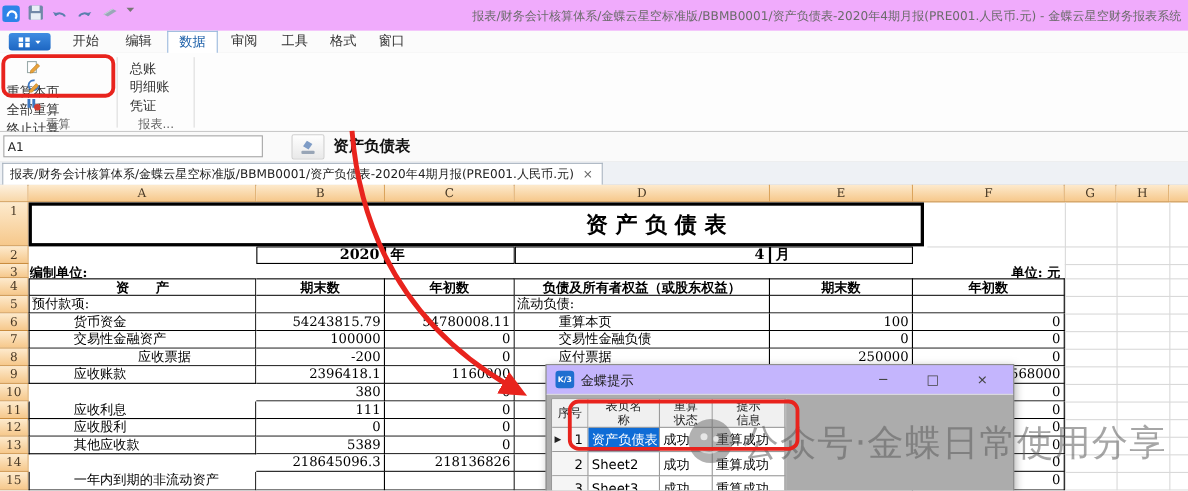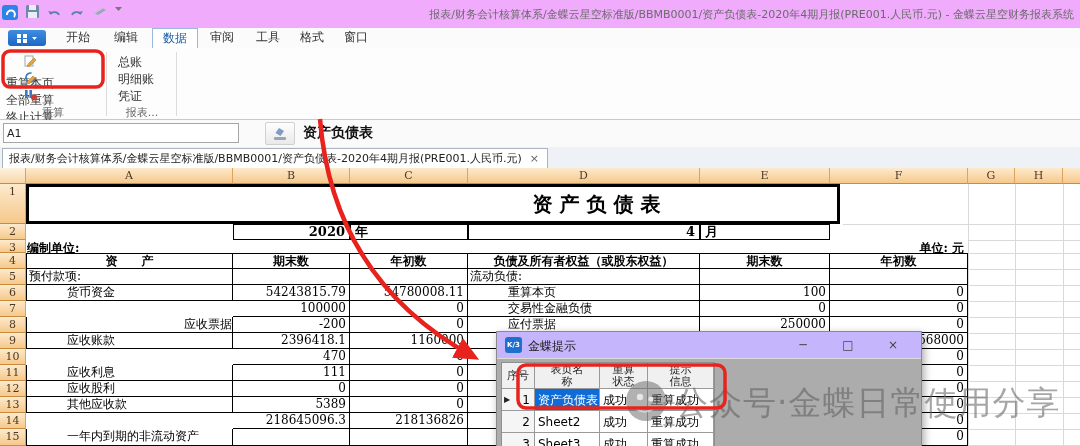--- a/index.html
+++ b/index.html
@@ -246,39 +246,40 @@
       <div class="scell bcell" style="left: 350px; top: 269px; width: 118px; height: 16px; text-align: right; line-height: 15px; padding-right: 3px;"></div>
       <div class="scell bcell" style="left: 468px; top: 269px; width: 232px; height: 16px; text-align: left; line-height: 15px; padding-left: 2px;">流动负债:</div>
       <div class="scell bcell" style="left: 700px; top: 269px; width: 130px; height: 16px; text-align: right; line-height: 15px; padding-right: 3px;"></div>
       <div class="scell bcell" style="left: 830px; top: 269px; width: 138px; height: 16px; text-align: right; line-height: 15px; padding-right: 3px;"></div>
       <div class="scell bcell" style="left: 26px; top: 285px; width: 207px; height: 16px; text-align: left; line-height: 15px; padding-left: 40px; border-left: 1px solid rgb(0, 0, 0);">货币资金</div>
       <div class="scell bcell" style="left: 233px; top: 285px; width: 117px; height: 16px; text-align: right; line-height: 15px; padding-right: 3px;">54243815.79</div>
       <div class="scell bcell" style="left: 350px; top: 285px; width: 118px; height: 16px; text-align: right; line-height: 15px; padding-right: 3px;">54780008.11</div>
       <div class="scell bcell" style="left: 468px; top: 285px; width: 232px; height: 16px; text-align: left; line-height: 15px; padding-left: 40px;">重算本页</div>
       <div class="scell bcell" style="left: 700px; top: 285px; width: 130px; height: 16px; text-align: right; line-height: 15px; padding-right: 3px;">100</div>
       <div class="scell bcell" style="left: 830px; top: 285px; width: 138px; height: 16px; text-align: right; line-height: 15px; padding-right: 3px;">0</div>
+      <div class="scell bcell" style="left: 26px; top: 301px; width: 207px; height: 16px; text-align: left; line-height: 15px; padding-left: 40px; border-left: 1px solid rgb(0, 0, 0);">交易性金融资产</div>
       <div class="scell bcell" style="left: 233px; top: 301px; width: 117px; height: 16px; text-align: right; line-height: 15px; padding-right: 3px;">100000</div>
       <div class="scell bcell" style="left: 350px; top: 301px; width: 118px; height: 16px; text-align: right; line-height: 15px; padding-right: 3px;">0</div>
       <div class="scell bcell" style="left: 468px; top: 301px; width: 232px; height: 16px; text-align: left; line-height: 15px; padding-left: 40px;">交易性金融负债</div>
       <div class="scell bcell" style="left: 700px; top: 301px; width: 130px; height: 16px; text-align: right; line-height: 15px; padding-right: 3px;">0</div>
       <div class="scell bcell" style="left: 830px; top: 301px; width: 138px; height: 16px; text-align: right; line-height: 15px; padding-right: 3px;">0</div>
-      <div class="scell bcell" style="left: 26px; top: 317px; width: 207px; height: 16px; text-align: right; line-height: 15px; padding-left: 40px; border-left: 1px solid rgb(0, 0, 0);">应收票据</div>
+      <div class="scell bcell" style="left: 26px; top: 317px; width: 207px; height: 16px; text-align: center; line-height: 15px; padding-left: 40px; border-left: 1px solid rgb(0, 0, 0);">应收票据</div>
       <div class="scell bcell" style="left: 233px; top: 317px; width: 117px; height: 16px; text-align: right; line-height: 15px; padding-right: 3px;">-200</div>
       <div class="scell bcell" style="left: 350px; top: 317px; width: 118px; height: 16px; text-align: right; line-height: 15px; padding-right: 3px;">0</div>
       <div class="scell bcell" style="left: 468px; top: 317px; width: 232px; height: 16px; text-align: left; line-height: 15px; padding-left: 40px;">应付票据</div>
       <div class="scell bcell" style="left: 700px; top: 317px; width: 130px; height: 16px; text-align: right; line-height: 15px; padding-right: 3px;">250000</div>
       <div class="scell bcell" style="left: 830px; top: 317px; width: 138px; height: 16px; text-align: right; line-height: 15px; padding-right: 3px;">0</div>
       <div class="scell bcell" style="left: 26px; top: 333px; width: 207px; height: 16px; text-align: left; line-height: 15px; padding-left: 40px; border-left: 1px solid rgb(0, 0, 0);">应收账款</div>
       <div class="scell bcell" style="left: 233px; top: 333px; width: 117px; height: 16px; text-align: right; line-height: 15px; padding-right: 3px;">2396418.1</div>
       <div class="scell bcell" style="left: 350px; top: 333px; width: 118px; height: 16px; text-align: right; line-height: 15px; padding-right: 3px;">1160000</div>
       <div class="scell bcell" style="left: 468px; top: 333px; width: 232px; height: 16px; text-align: left; line-height: 15px; padding-left: 40px;"></div>
       <div class="scell bcell" style="left: 700px; top: 333px; width: 130px; height: 16px; text-align: right; line-height: 15px; padding-right: 3px;"></div>
       <div class="scell bcell" style="left: 830px; top: 333px; width: 138px; height: 16px; text-align: right; line-height: 15px; padding-right: 3px;">568000</div>
       <div class="scell bcell" style="left: 26px; top: 366px; width: 207px; height: 16px; text-align: left; line-height: 15px; padding-left: 40px; border-left: 1px solid rgb(0, 0, 0);">预付款项</div>
-      <div class="scell bcell" style="left: 233px; top: 349px; width: 117px; height: 16px; text-align: right; line-height: 15px; padding-right: 3px;">470</div>
+      <div class="scell bcell" style="left: 233px; top: 349px; width: 117px; height: 16px; text-align: right; line-height: 15px; padding-right: 3px;">380</div>
       <div class="scell bcell" style="left: 350px; top: 349px; width: 118px; height: 16px; text-align: right; line-height: 15px; padding-right: 3px;">0</div>
       <div class="scell bcell" style="left: 468px; top: 349px; width: 232px; height: 16px; text-align: left; line-height: 15px; padding-left: 40px;"></div>
       <div class="scell bcell" style="left: 700px; top: 349px; width: 130px; height: 16px; text-align: right; line-height: 15px; padding-right: 3px;"></div>
       <div class="scell bcell" style="left: 830px; top: 349px; width: 138px; height: 16px; text-align: right; line-height: 15px; padding-right: 3px;">0</div>
       <div class="scell bcell" style="left: 26px; top: 365px; width: 207px; height: 16px; text-align: left; line-height: 15px; padding-left: 40px; border-left: 1px solid rgb(0, 0, 0);">应收利息</div>
       <div class="scell bcell" style="left: 233px; top: 365px; width: 117px; height: 16px; text-align: right; line-height: 15px; padding-right: 3px;">111</div>
       <div class="scell bcell" style="left: 350px; top: 365px; width: 118px; height: 16px; text-align: right; line-height: 15px; padding-right: 3px;">0</div>
       <div class="scell bcell" style="left: 468px; top: 365px; width: 232px; height: 16px; text-align: left; line-height: 15px; padding-left: 40px;"></div>
       <div class="scell bcell" style="left: 700px; top: 365px; width: 130px; height: 16px; text-align: right; line-height: 15px; padding-right: 3px;"></div>
       <div class="scell bcell" style="left: 830px; top: 365px; width: 138px; height: 16px; text-align: right; line-height: 15px; padding-right: 3px;">0</div>

